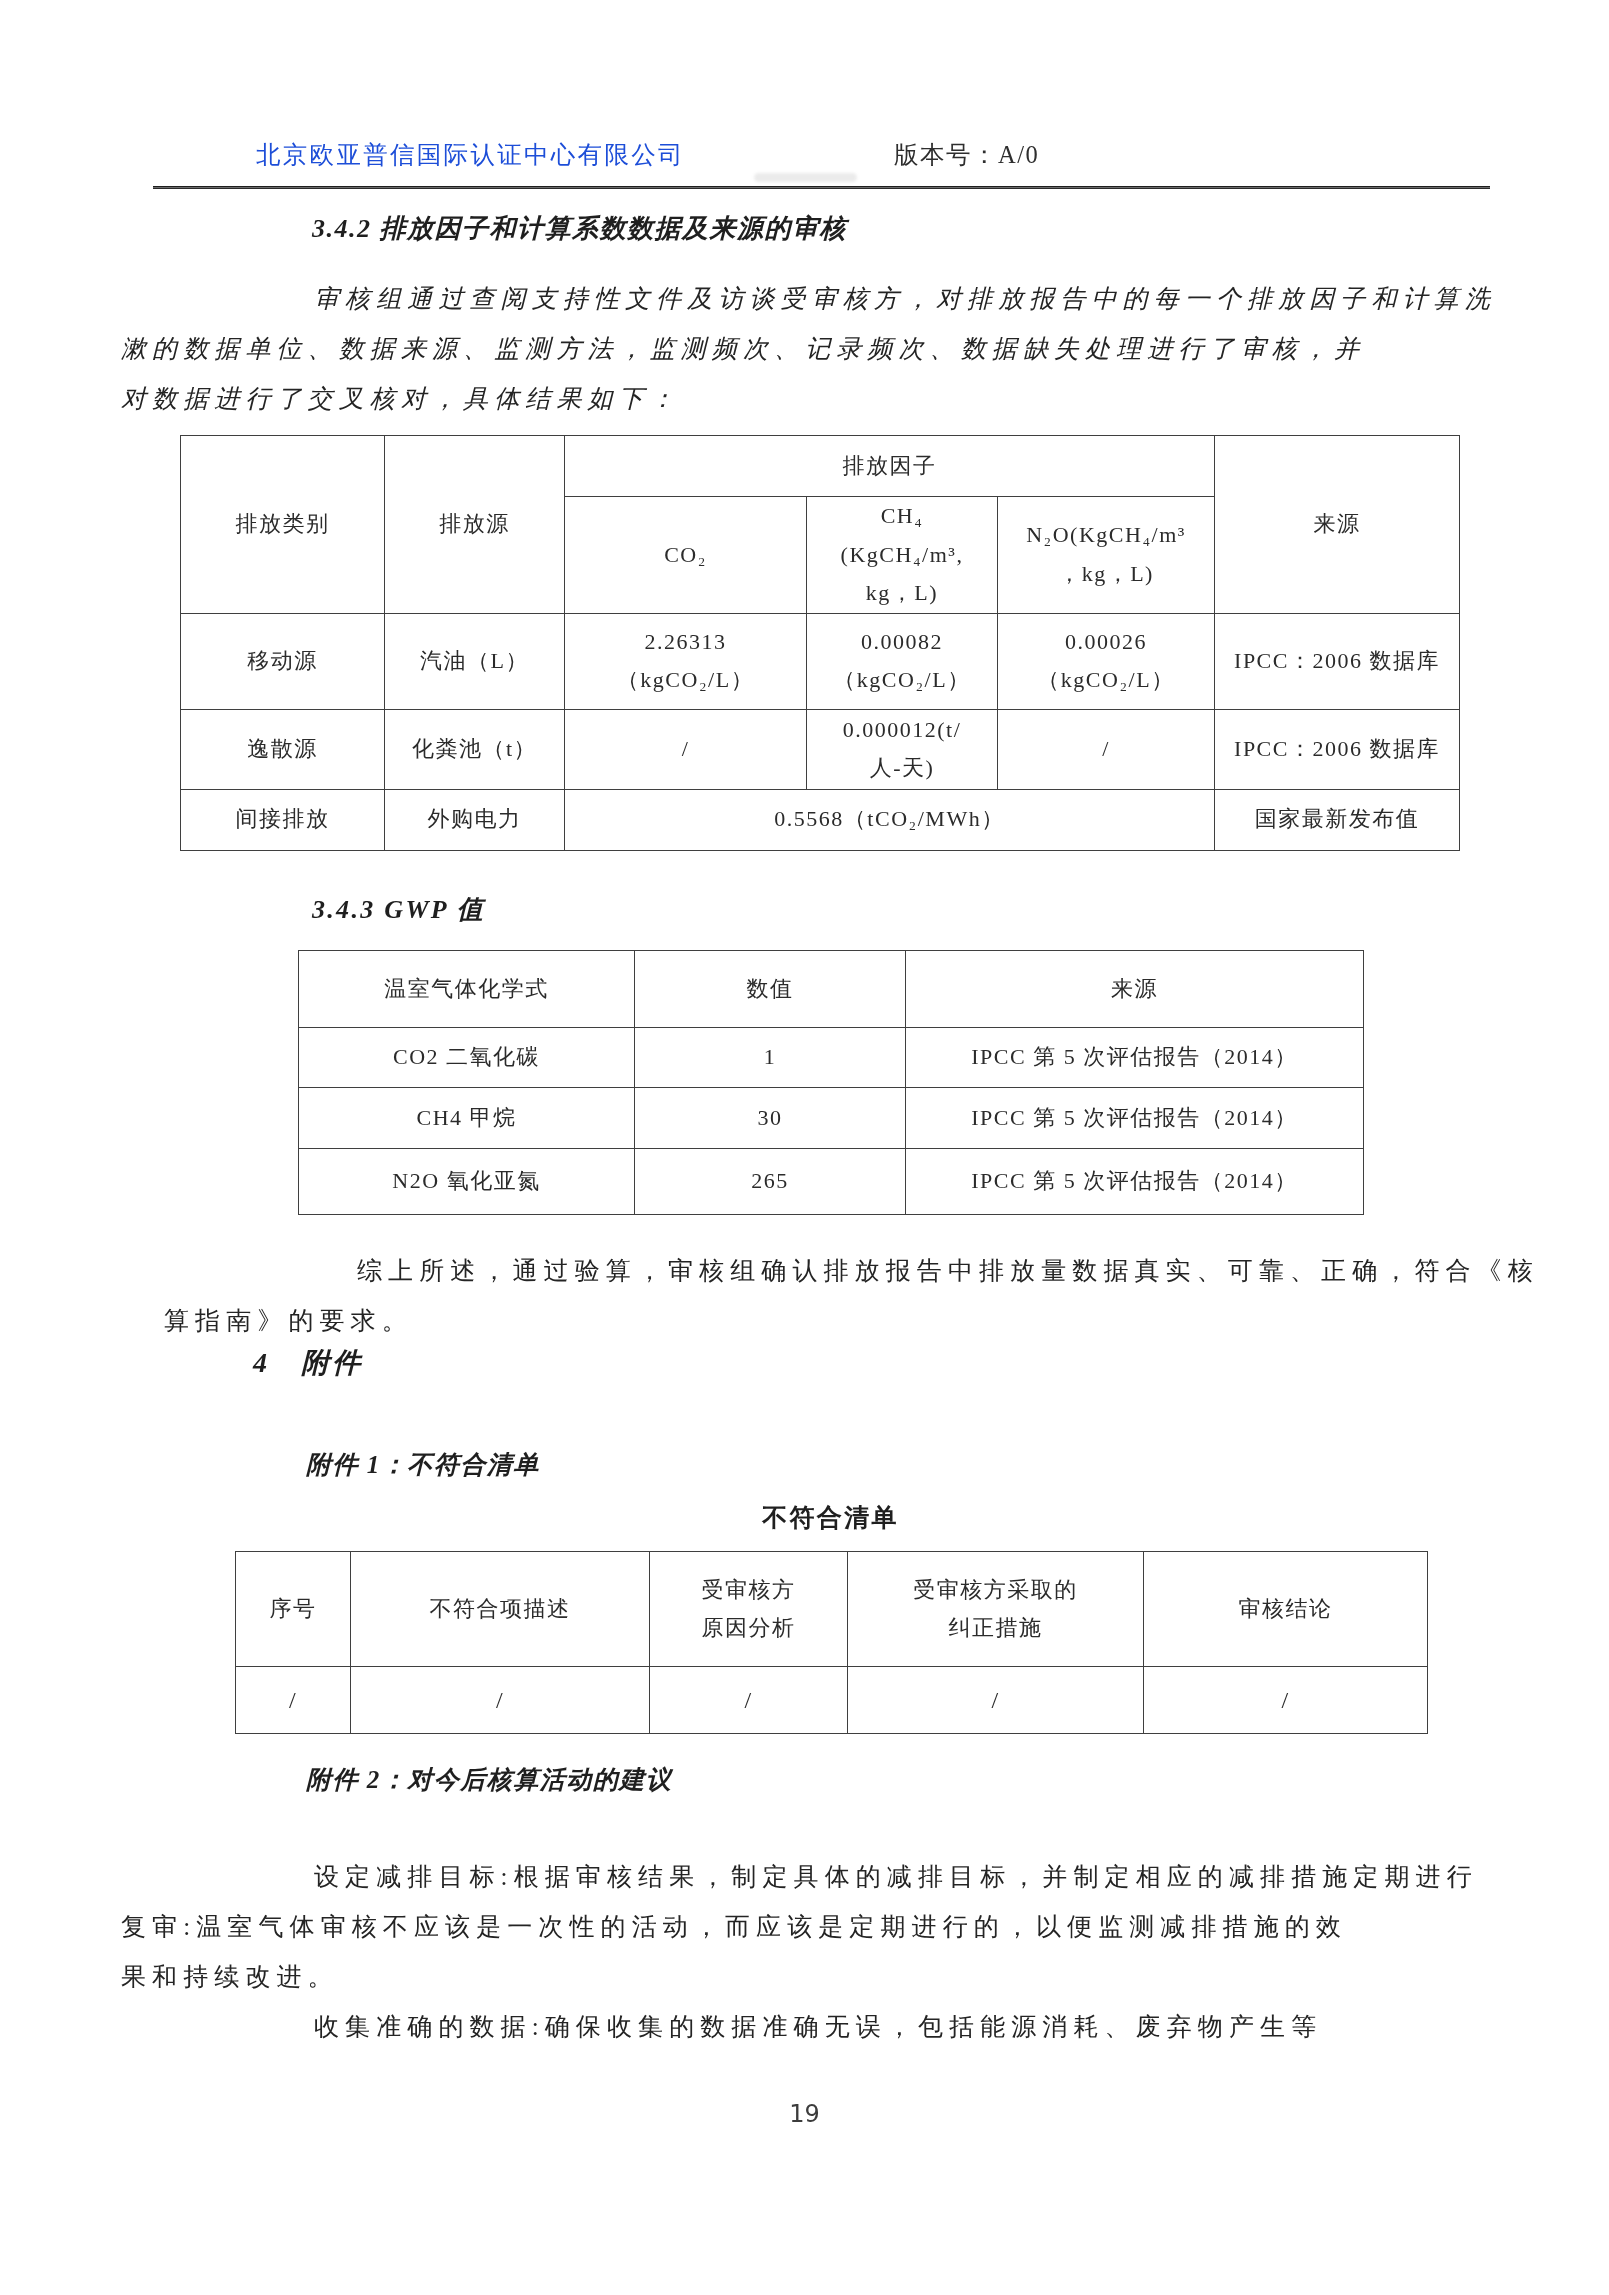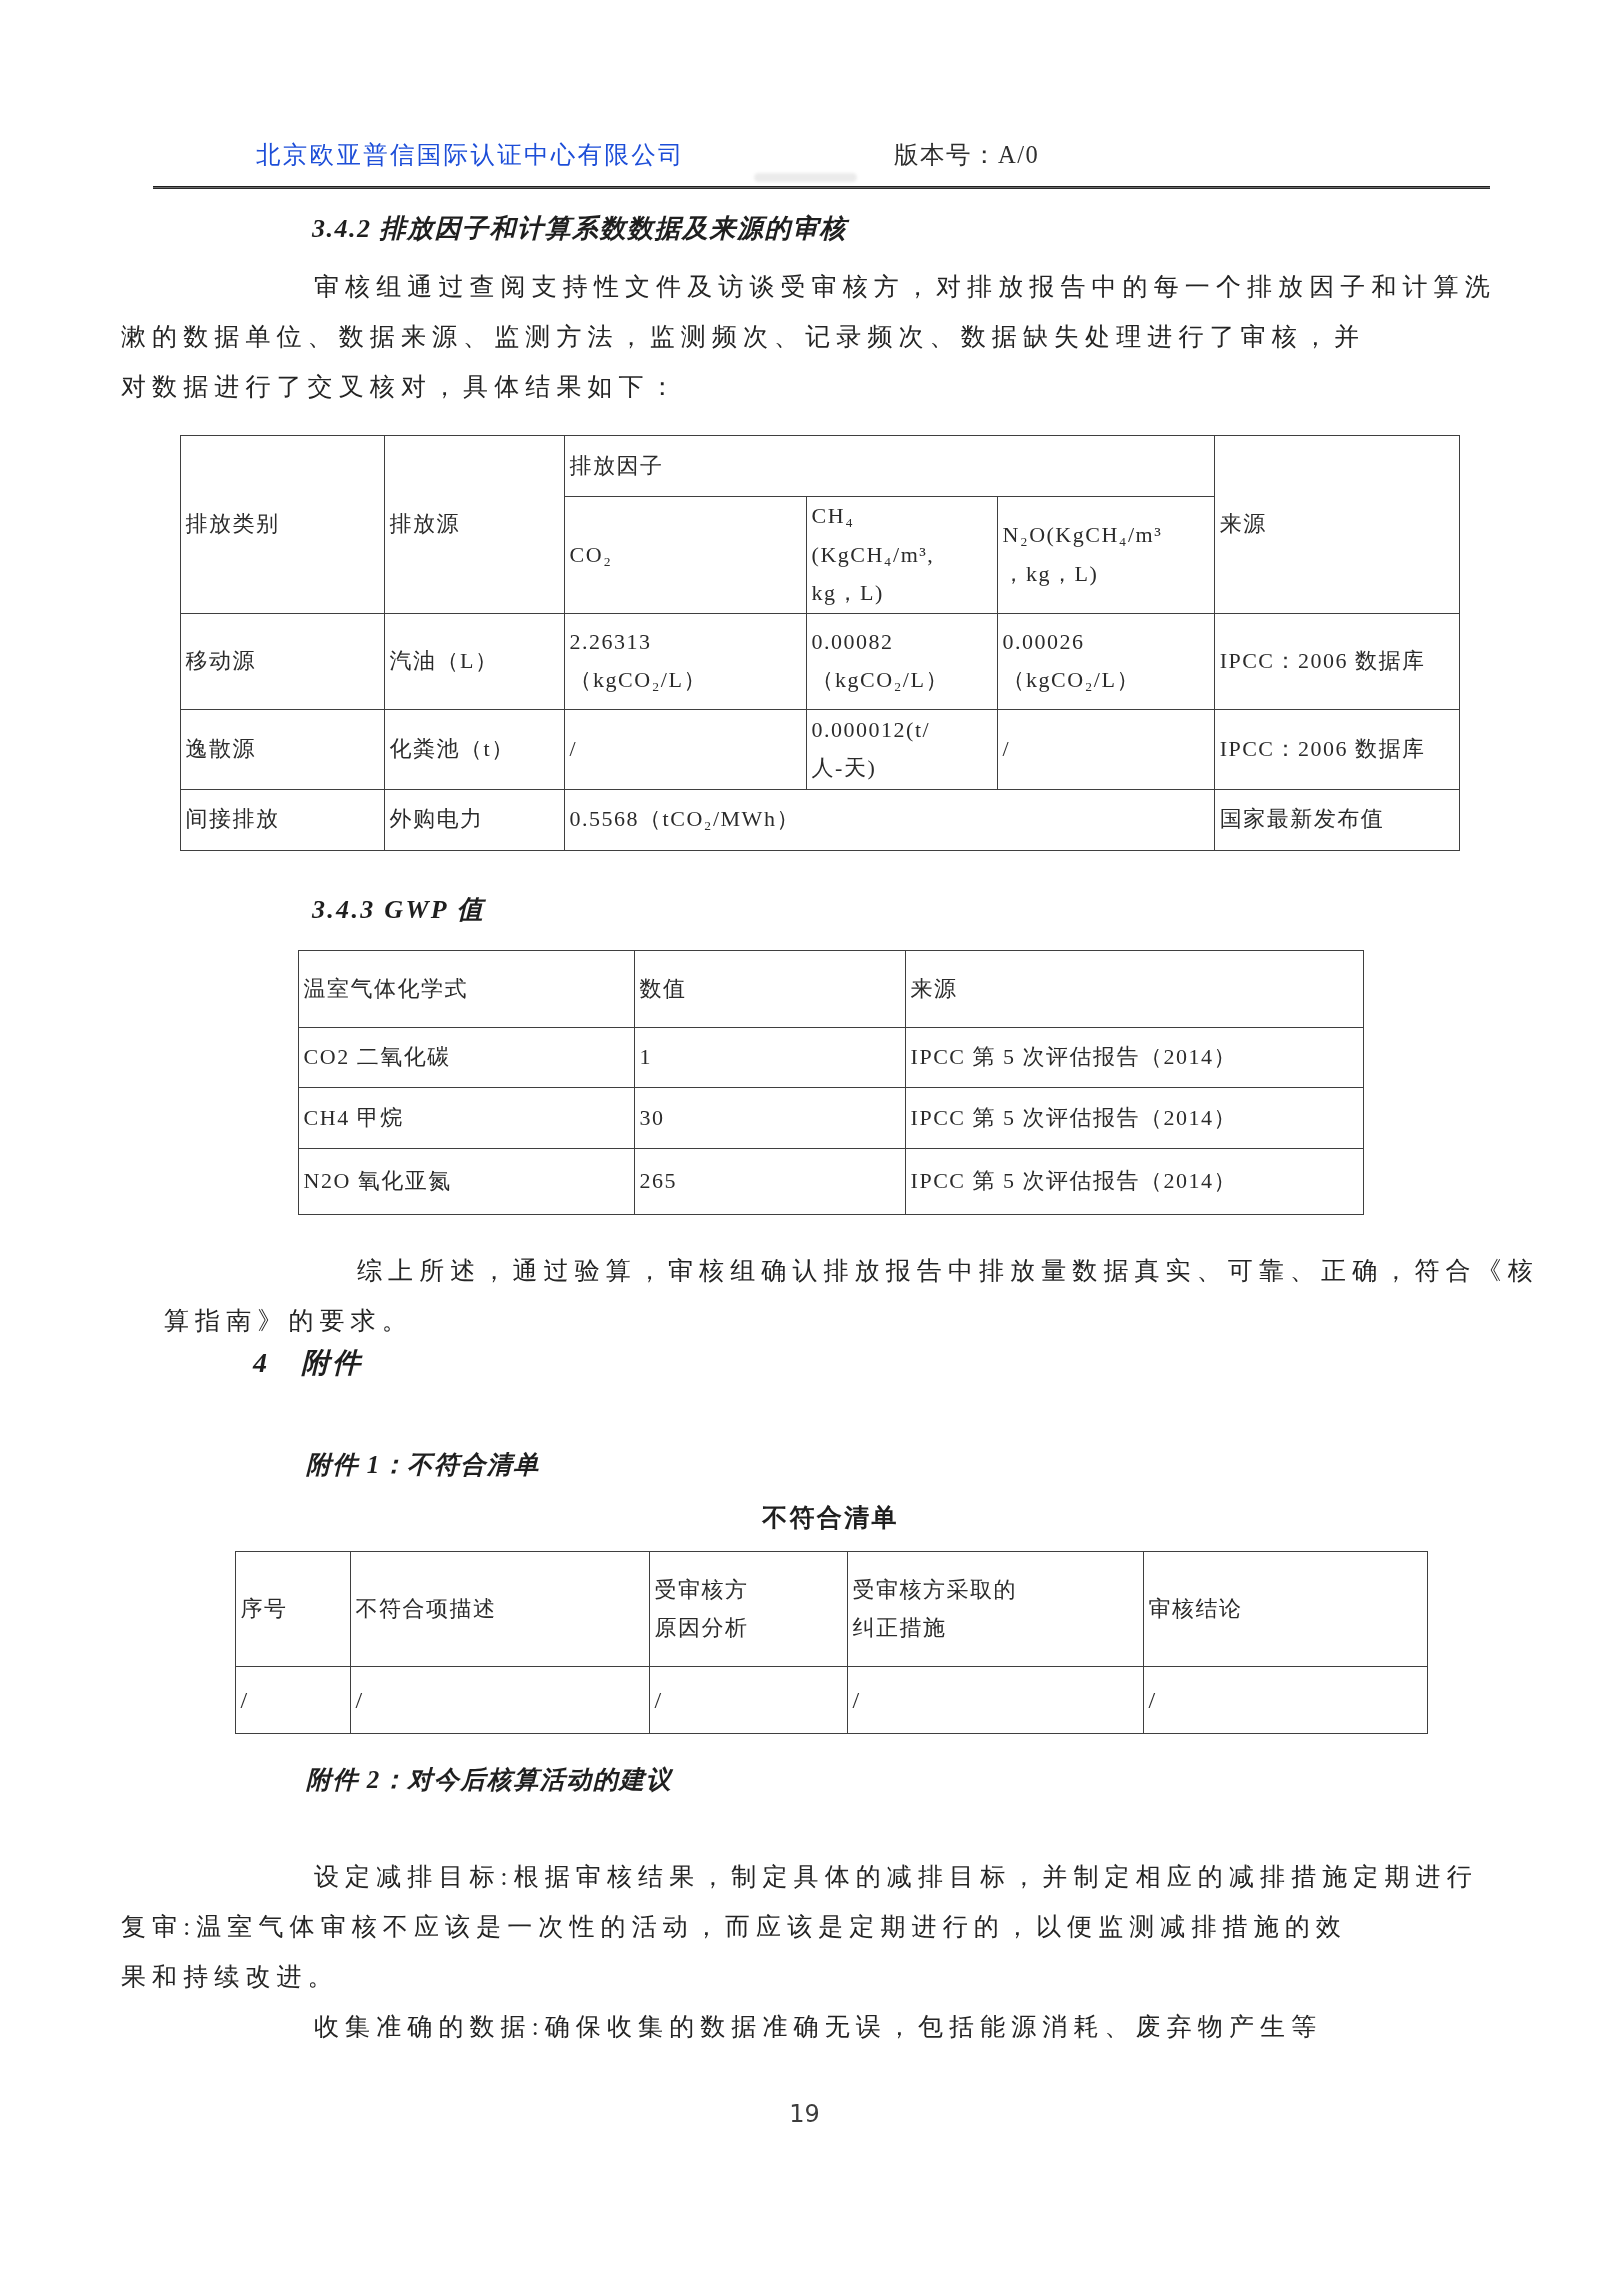--- a/index.html
+++ b/index.html
@@ -15,29 +15,29 @@
   .smudge{position:absolute;left:754px;top:173px;width:103px;height:9.2px;background:rgba(60,60,60,.10);filter:blur(1.5px);border-radius:4.6px;}
   
   .hsec{position:absolute;margin:0;font-weight:bold;color:#1f1f1f;letter-spacing:1.5px;font-style:italic;}
   .h342{left:312px;top:211px;font-size:26px;}
   .h343{left:312px;top:892px;font-size:26px;letter-spacing:2.3px;}
   .h4main{left:253px;top:1344px;font-size:28px;letter-spacing:3.1px;}
   .hatt1{left:306px;top:1448px;font-size:25px;}
   .hatt2{left:306px;top:1763px;font-size:25px;}
   
   .para{position:absolute;font-size:25px;line-height:50px;letter-spacing:6.1px;color:#242424;}
-  .p342{left:121px;top:262px;width:1351px;}
+  .p342{left:121px;top:274px;width:1351px;font-style:italic;}
   .psum{left:120px;top:1246px;width:1351px;margin-left:44px;}
   .prec{left:121px;top:1852px;width:1358px;}
   .pl{white-space:nowrap;}
   .pl.indent{text-indent:193px;}
   
   .t{position:absolute;border-collapse:collapse;table-layout:fixed;}
   .t th,.t td{
-    border:1.5px solid #3f3f3f;text-align:left;vertical-align:middle;font-weight:normal;
+    border:1.5px solid #3f3f3f;text-align:center;vertical-align:middle;font-weight:normal;
     font-size:22px;letter-spacing:1.5px;white-space:pre-line;padding:0 4.6px;color:#2b2b2b;line-height:1.75;
   }
   .t1{left:180px;top:435px;width:1279px;}
   .t1 tr.hA{height:61px;}
   .t1 tr.hB{height:116px;}
   .t1 tr.r1{height:96px;}
   .t1 tr.r2{height:80px;}
   .t1 tr.r3{height:61px;}
   .t2gwp{left:298px;top:950px;width:1065px;}
   .t2gwp tr.hrow{height:77px;}

